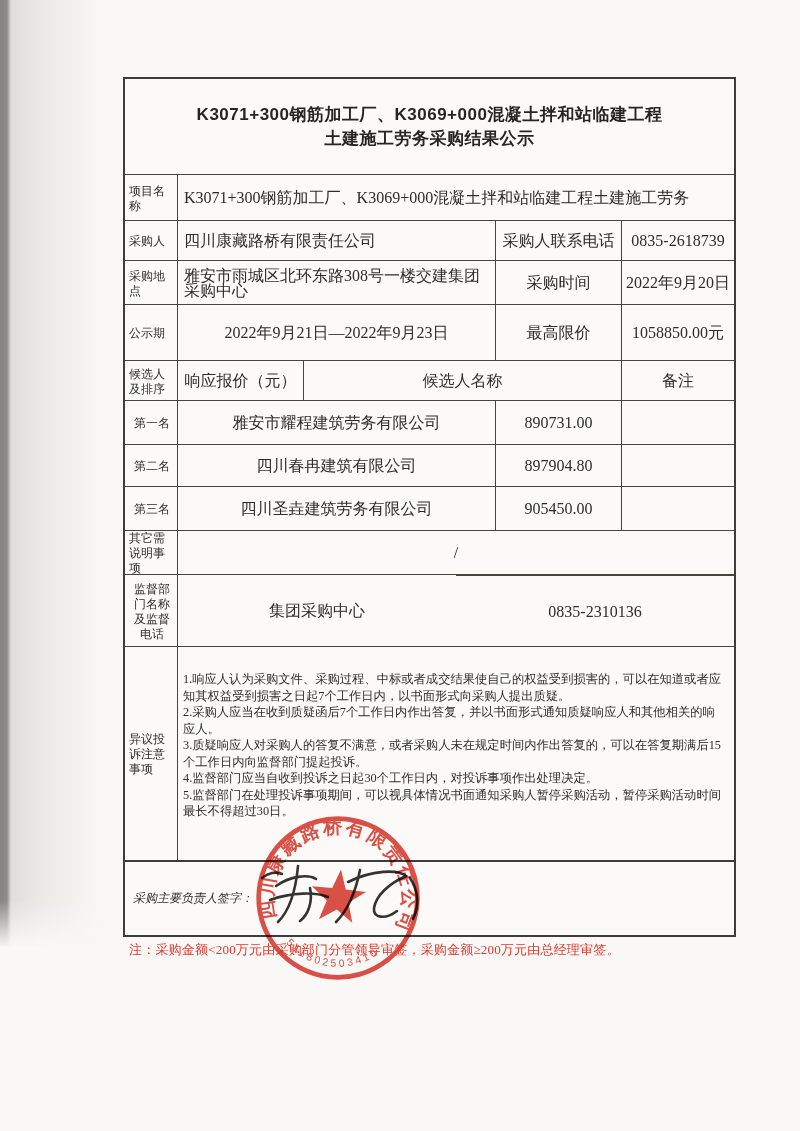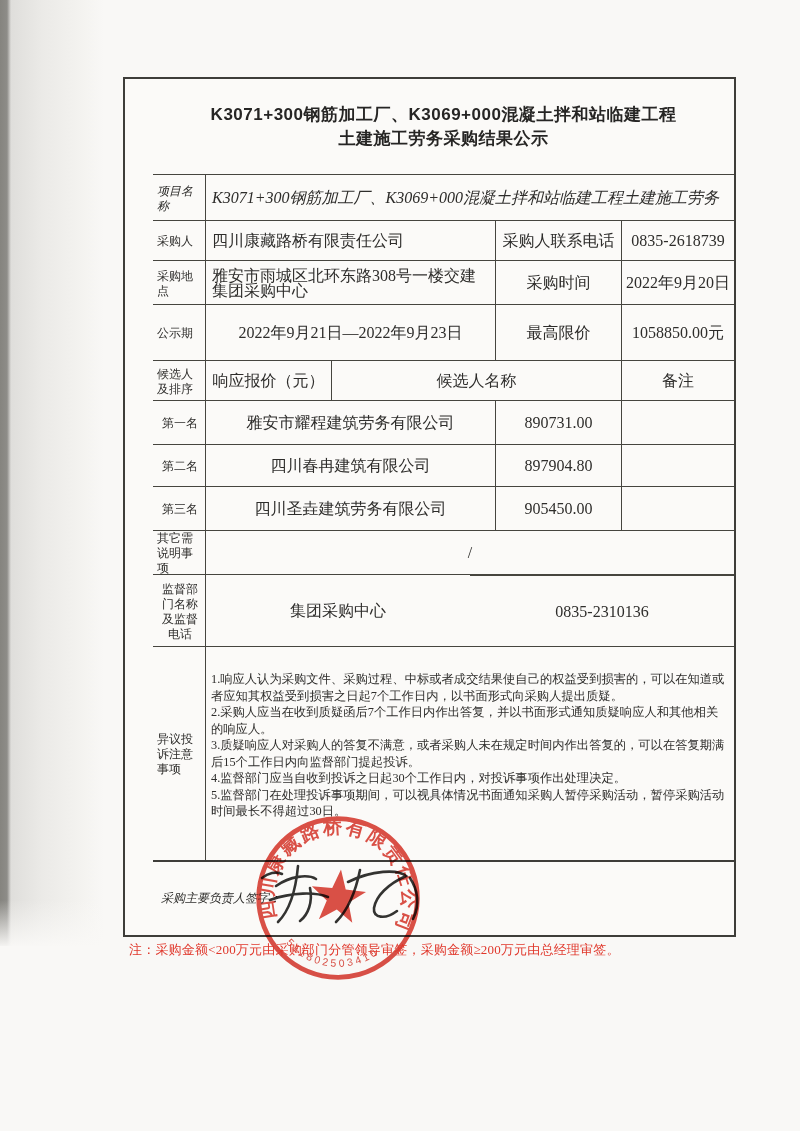--- a/index.html
+++ b/index.html
@@ -17,40 +17,39 @@
   }
   .scan-edge-bottomfade{
     position:absolute;left:0;top:900px;width:104px;height:60px;
     background:linear-gradient(180deg,rgba(249,248,246,0),#f9f8f6 80%);
   }
   .doc-table{
     position:absolute;left:123px;top:77px;width:613px;
     border:2px solid #3e3d39;
     box-sizing:border-box;
     background:#fbfaf8;
-    padding-left:28px;
   }
   .row{display:flex;box-sizing:border-box;border-top:1px solid #46453f;}
   .row:first-child{border-top:none;}
   .cell{box-sizing:border-box;border-left:1px solid #46453f;overflow:hidden;}
   .cell:first-child{border-left:none;}
   .c-label{width:52px;font-size:12px;line-height:15px;padding:4px 2px 2px 4px;word-break:break-all;}
   .c-wide{flex:1;}
   .c-mid{width:126px;}
   .c-last{width:113px;}
   .v-center{display:flex;align-items:center;}
   .h-center{justify-content:center;text-align:center;}
   .txt{font-size:16px;line-height:15px;}
   .pad-left{padding-left:6px;padding-right:4px;}
   .title-row{height:95px;flex-direction:column;justify-content:center;align-items:center;}
   .title-line{
     font-family:"Liberation Sans","DejaVu Sans",sans-serif;
     font-weight:700;font-size:17px;line-height:24px;letter-spacing:.5px;color:#262524;text-align:center;
   }
-  .r-project{height:46px;font-style:italic;}
+  .r-project{height:46px;}
   .r-purchaser{height:40px;}
   .r-location{height:44px;}
   .r-publicity{height:56px;}
   .r-candheader{height:40px;}
   .r-rank1{height:44px;}
   .r-rank2{height:42px;}
   .r-rank3{height:44px;}
   .r-other{height:44px;}
   .r-supervision{height:72px;}
   .r-complaint{height:214px;border-top:1px solid #46453f;}

